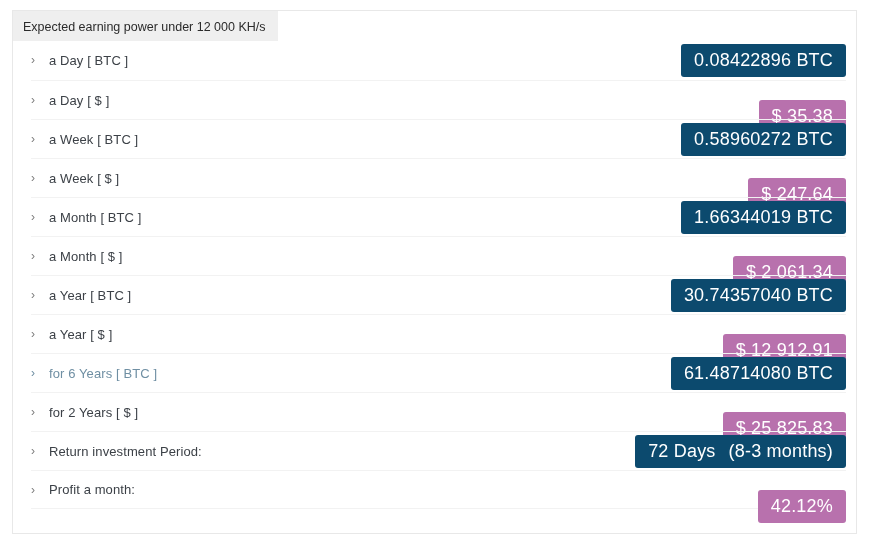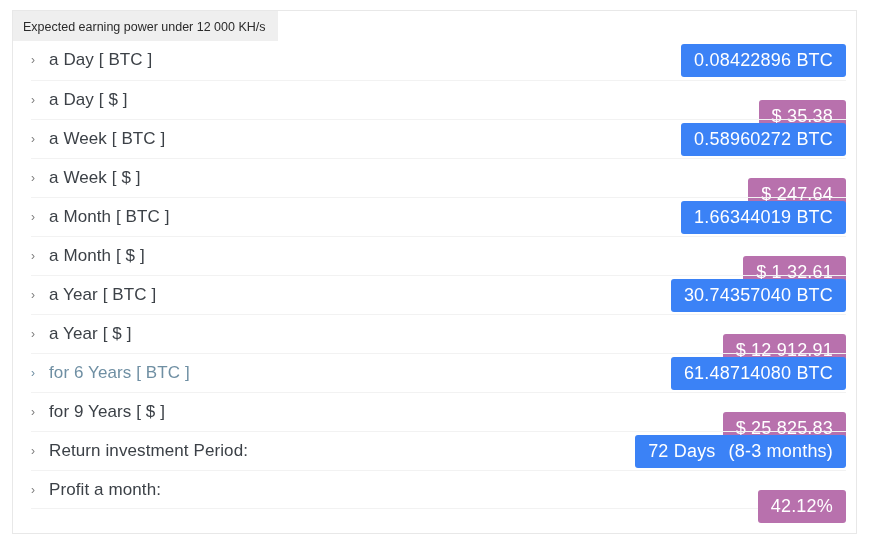--- a/index.html
+++ b/index.html
@@ -69,42 +69,42 @@
     width: 18px;
     font-size: 12px;
     color: #7d7d7d;
     line-height: 1;
     text-align: left;
     font-family: "Liberation Sans", sans-serif;
   }
 
   .label {
     flex: 1 1 auto;
-    font-size: 17px;
+    font-size: 13px;
     color: #3c4147;
     letter-spacing: 0.1px;
     white-space: nowrap;
   }
   .row.hovered .label,
   .row.hovered .chev {
     color: #6f8fa3;
   }
 
   .badge {
     flex: 0 0 auto;
     color: #ffffff;
     font-size: 18px;
     line-height: 1;
     padding: 7px 13px 8px 13px;
     border-radius: 3px;
     white-space: nowrap;
     letter-spacing: 0.2px;
   }
   .badge.btc {
-    background: #3b82f6;
+    background: #0c4a6e;
   }
   .badge.usd {
     background: #b871ad;
     margin-top: 33px;
   }
   .badge .gap {
     display: inline-block;
     width: 13px;
   }
 </style>
@@ -139,40 +139,40 @@
         <span class="badge usd"><span>$ 247.64</span></span>
       </div>
       <div class="row">
         <span class="chev">›</span>
         <span class="label">a Month [ BTC ]</span>
         <span class="badge btc"><span>1.66344019 BTC</span></span>
       </div>
       <div class="row">
         <span class="chev">›</span>
         <span class="label">a Month [ $ ]</span>
-        <span class="badge usd"><span>$ 1 32.61</span></span>
+        <span class="badge usd"><span>$ 2 061.34</span></span>
       </div>
       <div class="row">
         <span class="chev">›</span>
         <span class="label">a Year [ BTC ]</span>
         <span class="badge btc"><span>30.74357040 BTC</span></span>
       </div>
       <div class="row">
         <span class="chev">›</span>
         <span class="label">a Year [ $ ]</span>
         <span class="badge usd"><span>$ 12 912.91</span></span>
       </div>
       <div class="row hovered">
         <span class="chev">›</span>
         <span class="label">for 6 Years [ BTC ]</span>
         <span class="badge btc"><span>61.48714080 BTC</span></span>
       </div>
       <div class="row">
         <span class="chev">›</span>
-        <span class="label">for 9 Years [ $ ]</span>
+        <span class="label">for 2 Years [ $ ]</span>
         <span class="badge usd"><span>$ 25 825.83</span></span>
       </div>
       <div class="row">
         <span class="chev">›</span>
         <span class="label">Return investment Period:</span>
         <span class="badge btc"><span>72 Days</span><span class="gap"></span><span>(8-3 months)</span></span>
       </div>
       <div class="row last-line">
         <span class="chev">›</span>
         <span class="label">Profit a month:</span>

